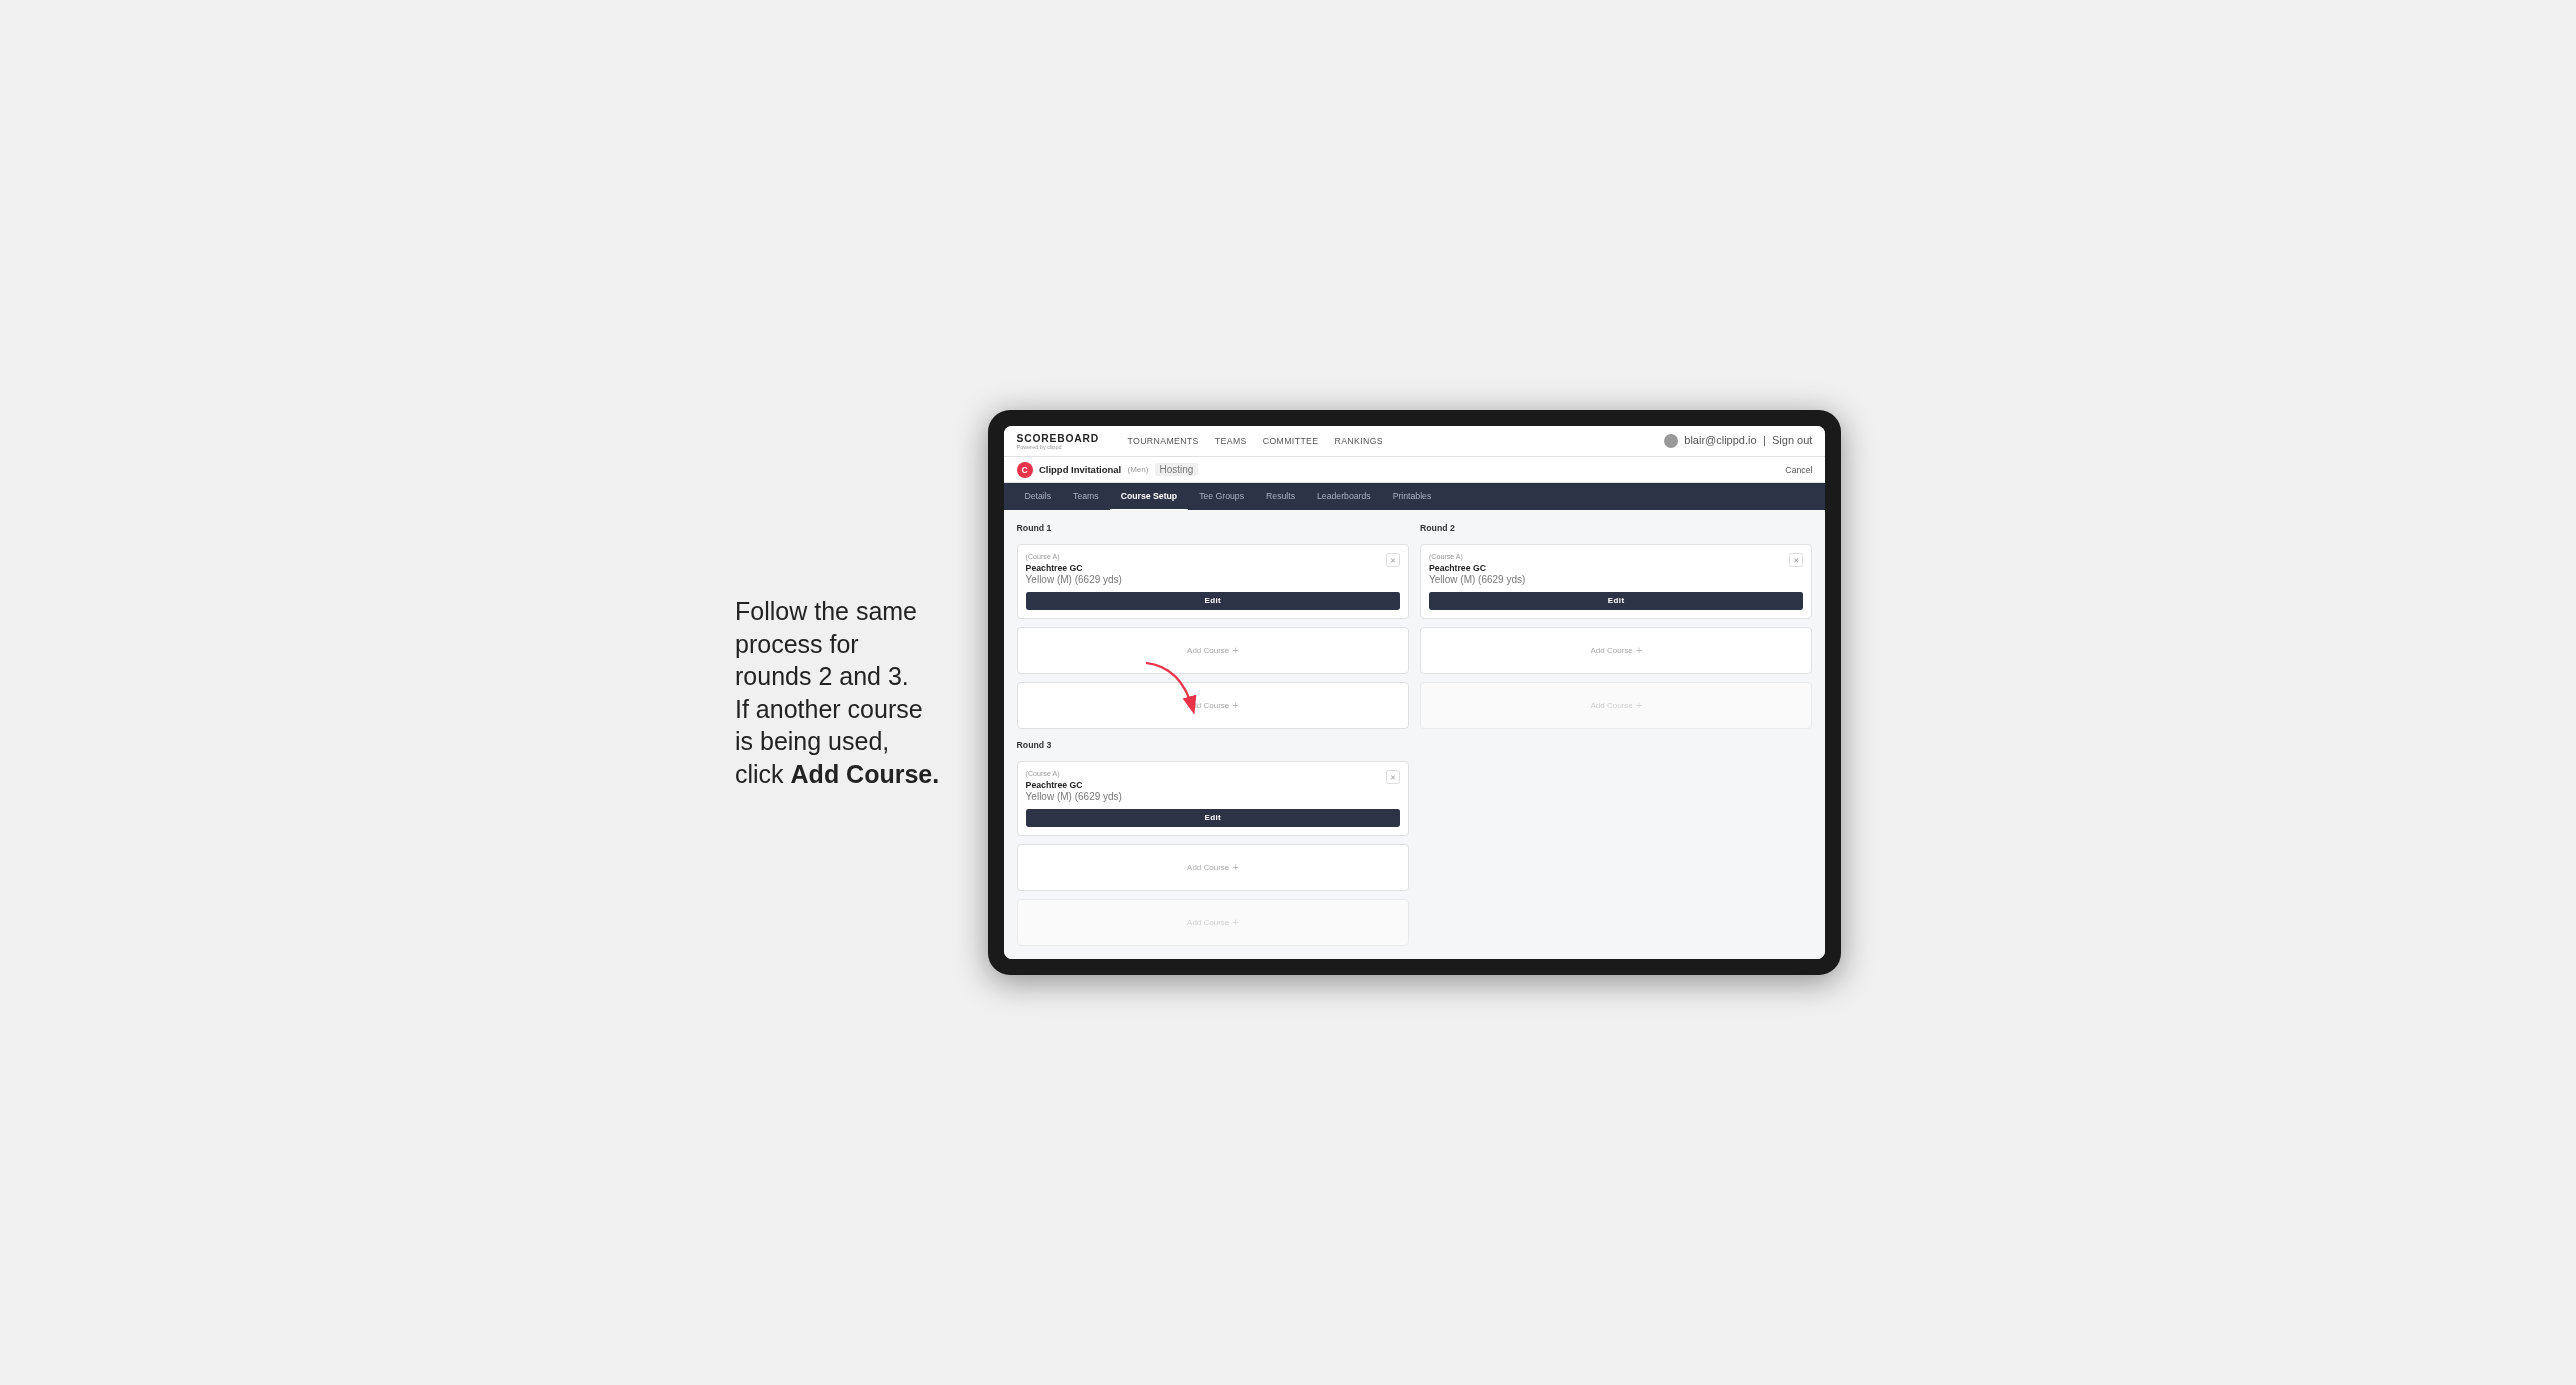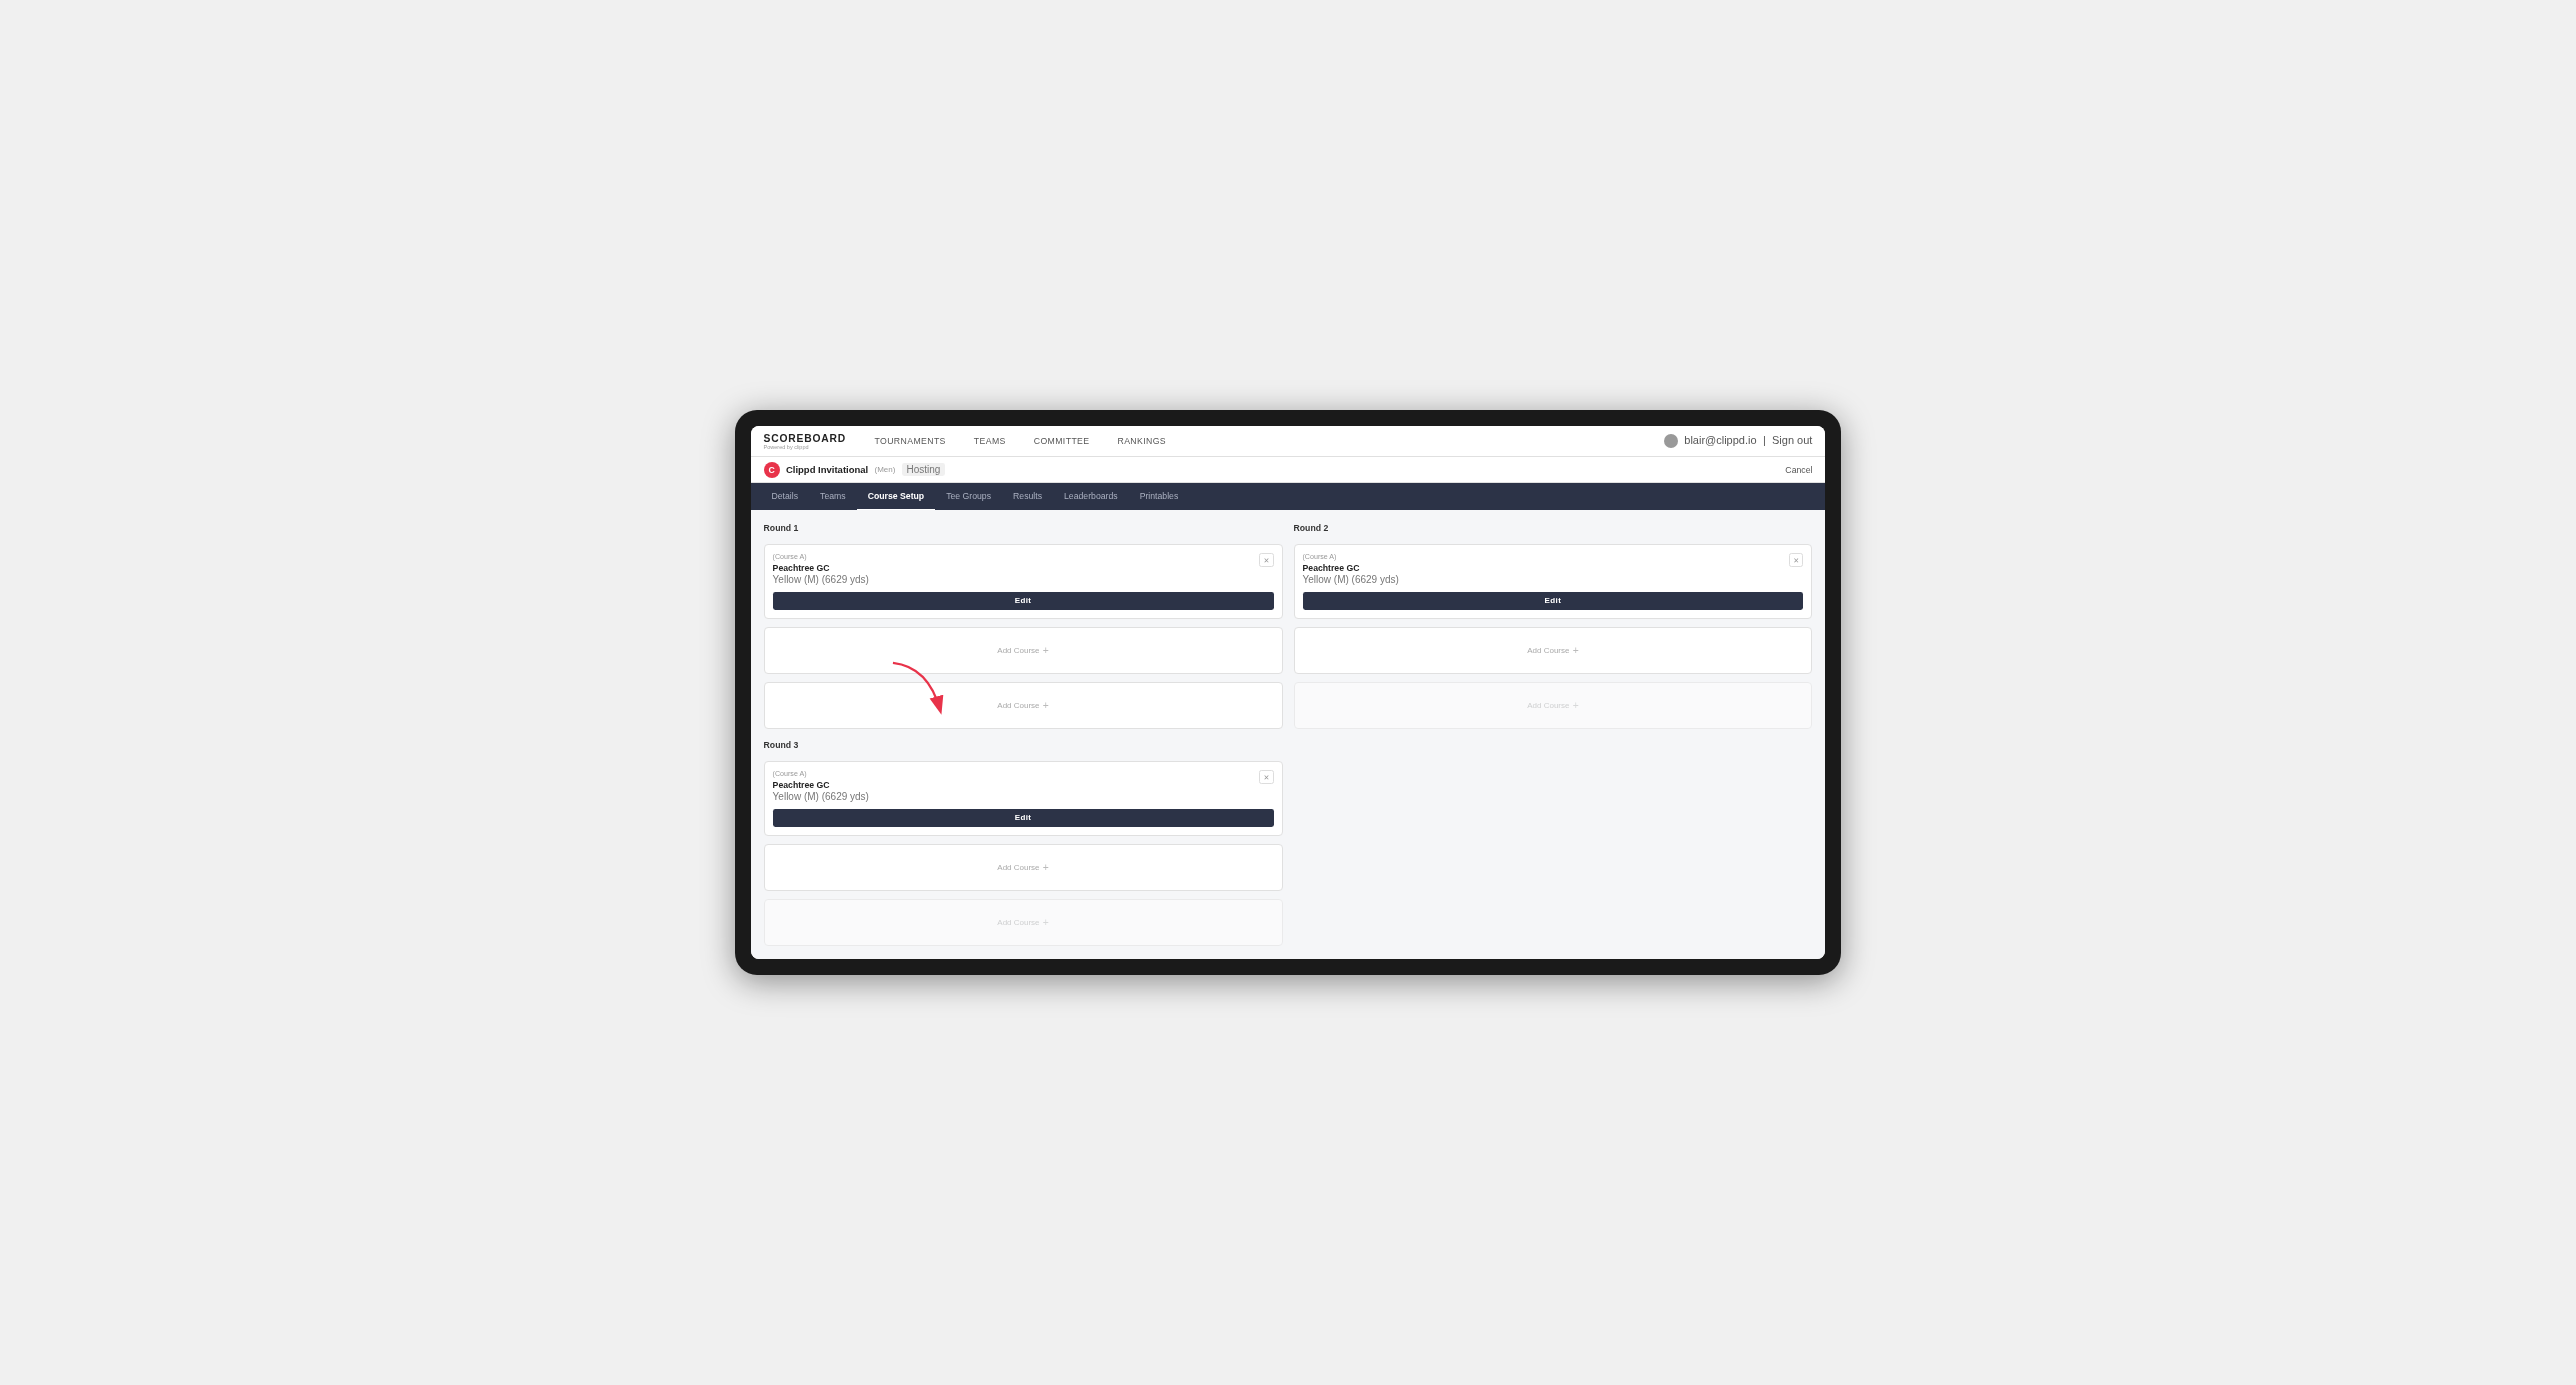--- a/index.html
+++ b/index.html
@@ -71,21 +71,21 @@
       text-transform: uppercase;
     }
 
     .logo-sub {
       font-size: 5.5px;
       color: #999;
     }
 
     .nav-links {
       display: flex;
-      gap: 28px;
+      gap: 16px;
       flex: 1;
       align-items: flex-end;
     }
 
     .nav-link {
       font-size: 8.7px;
       color: #555;
       text-decoration: none;
       font-weight: 500;
       letter-spacing: 0.4px;
@@ -297,20 +297,28 @@
       left: 95px;
       top: 245px;
       pointer-events: none;
     }
   </style>
 </head>
 <body>
 
 <div class="page-wrapper">
 
+  <div class="instruction-text">
+    <span>Follow the same</span><br>
+    <span>process for</span><br>
+    <span>rounds 2 and 3.</span><br>
+    <span>If another course</span><br>
+    <span>is being used,</span><br>
+    <span>click </span><strong>Add Course.</strong>
+  </div>
 
   <div class="tablet-frame">
     <div class="tablet-inner">
 
       <div class="top-nav">
         <div class="logo-area">
           <span class="logo-scoreboard">SCOREBOARD</span>
           <span class="logo-sub">Powered by clippd</span>
         </div>
         <div class="nav-links">

